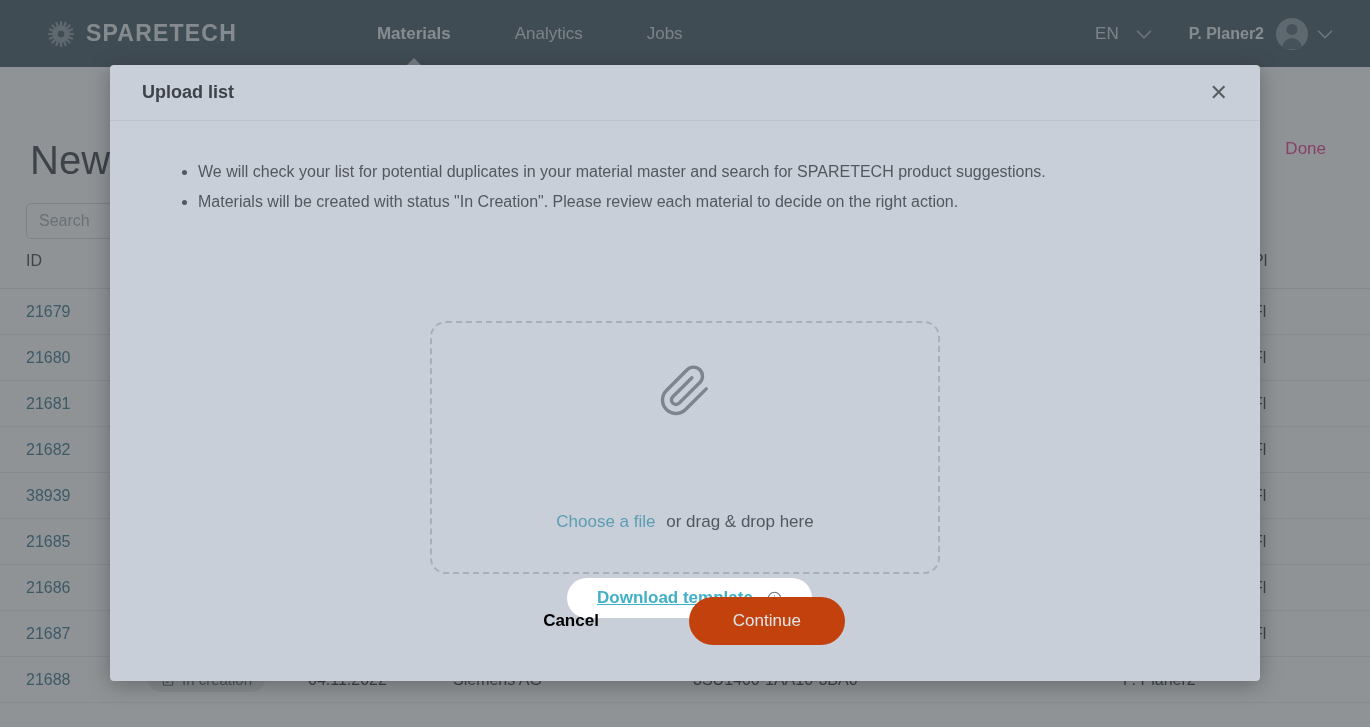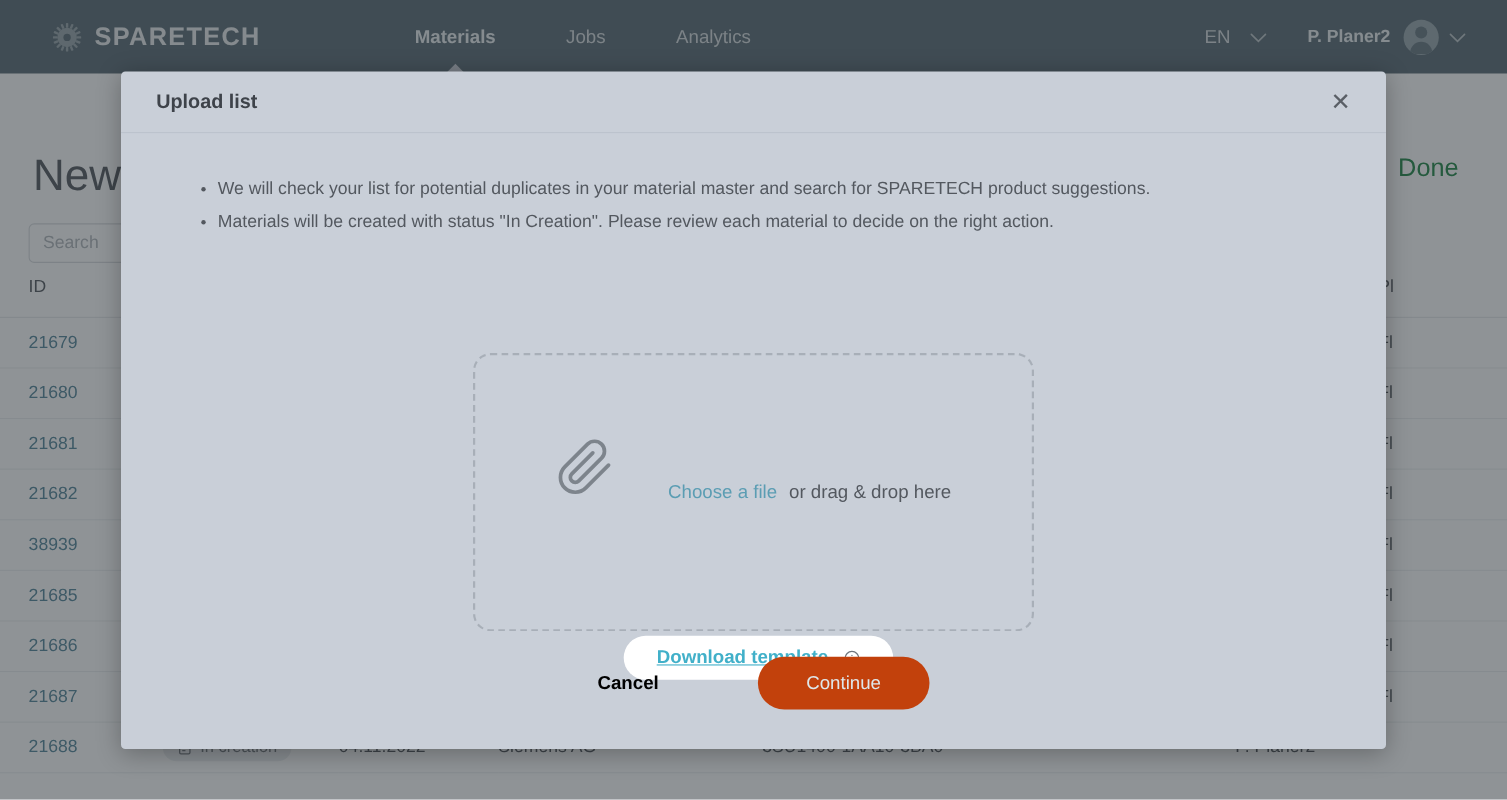--- a/index.html
+++ b/index.html
@@ -55,21 +55,21 @@
   }
 
   
   .page-head {
     position: absolute; left: 0; top: 67px; width: 1370px; height: 110px; background:#fff;
   }
   .page-title {
     position: absolute; left: 30px; top: 138px; font-size: 40px; color: #4a4f55; font-weight: 400;
   }
   .done-btn {
-    position: absolute; right: 26px; top: 131px; font-size: 23px; color: #15803d;
+    position: absolute; right: 26px; top: 131px; font-size: 17px; color: #ec4899;
     padding: 8px 18px; cursor: pointer;
   }
   .search-box {
     position: absolute; left: 26px; top: 203px; width: 300px; height: 36px;
     border: 1px solid #d7dadd; border-radius: 5px; background: #fff;
     display: flex; align-items: center; padding: 0 12px;
   }
   .search-box span { color: #aeb3b8; font-size: 16px; }
 
   table.grid {
@@ -125,21 +125,21 @@
   .bullets {
     margin: 38px 0 0 62px; list-style: disc; padding-left: 26px;
   }
   .bullets li {
     font-size: 16px; color: #53585f; line-height: 25px; margin-bottom: 5px;
   }
 
   .dropzone {
     position: absolute; left: 320px; top: 200px; width: 510px; height: 253px;
     border: 2px dashed #a8afb8; border-radius: 16px;
-    display: flex; flex-direction: row; align-items: center; justify-content: center;
+    display: flex; flex-direction: column; align-items: center; justify-content: center;
     cursor: pointer;
     gap: 48px;
   }
   .clip-icon { width: 54px; height: 54px; margin-bottom: 46px; }
   .dz-text { font-size: 17px; color: #53585f; }
   .dz-link { color: #5b9db3; cursor: pointer; }
   .dz-link + span { margin-left: 6px; }
 
   .tpl-pill {
     position: absolute; left: 457px; top: 457px;
@@ -200,24 +200,24 @@
           </g>
         </svg>
         <span class="brand-name">SPARETECH</span>
       </div>
 
       <div class="nav">
         <div class="nav-item active">
           <span>Materials</span>
         </div>
         <div class="nav-item">
-          <span>Jobs</span>
+          <span>Analytics</span>
         </div>
         <div class="nav-item">
-          <span>Analytics</span>
+          <span>Jobs</span>
         </div>
       </div>
 
       <div class="topbar-right">
         <span class="lang">EN</span>
         <svg class="chev" viewBox="0 0 24 24" fill="none" stroke="#b9c2c6" stroke-width="1.6" stroke-linecap="round">
             <path d="M5 9l7 7 7-7"></path>
           </svg>
         <span class="user-name">P. Planer2</span>
         <div class="avatar"></div>

